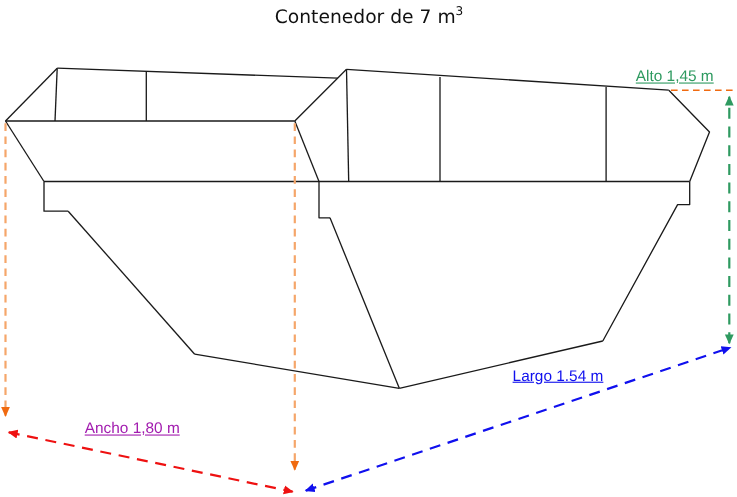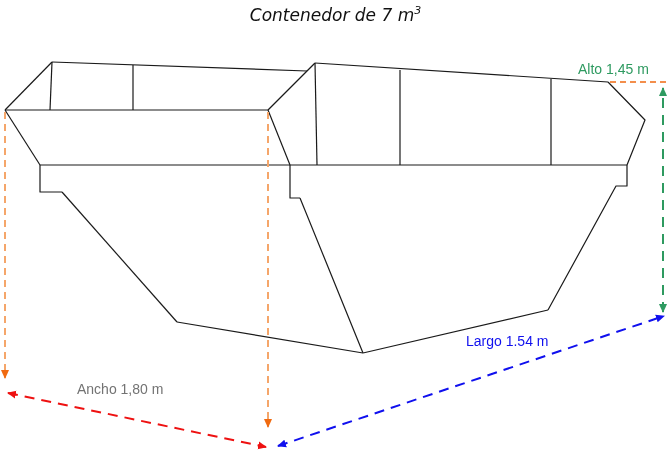--- a/index.html
+++ b/index.html
@@ -1,25 +1,25 @@
 <!DOCTYPE html>
 <html><head>
   <meta charset="utf-8">
   <style>
     html, body { margin: 0; padding: 0; background: #ffffff; }
     body { width: 670px; height: 452px; position: relative; overflow: hidden;
            font-family: "DejaVu Sans", "Liberation Sans", sans-serif; }
     #diagram { position: absolute; left: 0; top: 0; width: 670px; height: 452px; }
     .title { position: absolute; left: 0; width: 563px; top: 4px; text-align: center;
-             font-size: 17px; color: #111111; font-family: "DejaVu Sans", sans-serif; font-style: italic; }
+             font-size: 17px; color: #111111; font-family: "DejaVu Sans", sans-serif; }
     .title .inner { display: inline-block; margin-left: 108px; }
     .title sup { font-size: 11px; vertical-align: 7px; }
-    .label { position: absolute; font-family: "Liberation Sans", sans-serif; font-size: 14px; white-space: nowrap; }
+    .label { position: absolute; font-family: "Liberation Sans", sans-serif; font-size: 14px; white-space: nowrap; text-decoration: underline; }
     .label-alto { left: 578px; top: 61px; color: #2e9a60; }
-    .label-ancho { left: 77px; top: 381px; color: #737373; text-align: center; }
+    .label-ancho { left: 77px; top: 381px; color: #a21caf; text-align: center; }
     .label-largo { left: 466px; top: 333px; color: #1010ee; }
   </style>
 </head>
 <body>
 
 <div class="title">
   <span class="inner">
     <span>Contenedor de 7 m</span><sup>3</sup>
   </span>
 </div>

